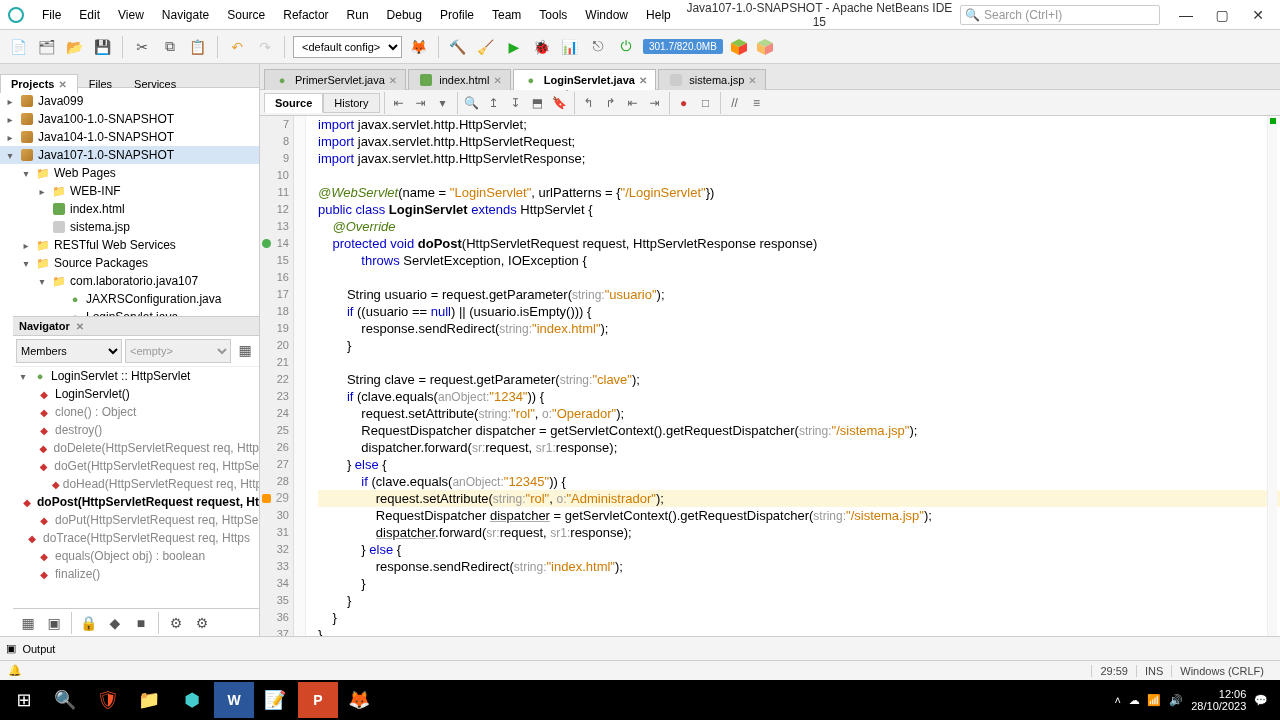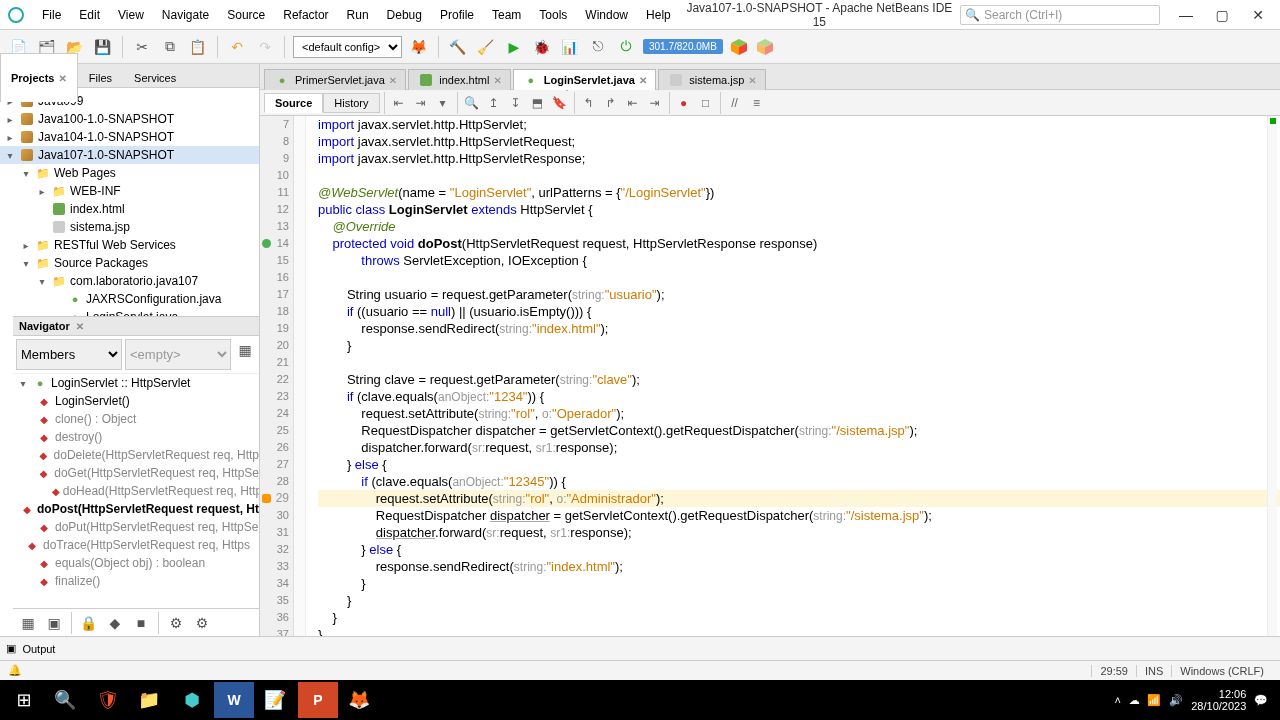--- a/index.html
+++ b/index.html
@@ -15,33 +15,33 @@
 .win-btn { width: 28px; height: 20px; display: flex; align-items: center; justify-content: center; color: #333; font-size: 14px; }
 .toolbar { height: 34px; background: #f4f4f4; border-bottom: 1px solid #d0d0d0; display: flex; align-items: center; padding: 0 8px; gap: 6px; }
 .tb-icon { width: 22px; height: 22px; display: inline-flex; align-items: center; justify-content: center; font-size: 14px; color: #555; border-radius: 2px; }
 .tb-sep { width: 1px; height: 22px; background: #ccc; margin: 0 2px; }
 .config-select { height: 22px; border: 1px solid #aaa; background: #fff; font-size: 11px; padding: 0 4px; }
 .mem-badge { background: #4a90d9; color: #fff; font-size: 10px; padding: 2px 6px; border-radius: 2px; }
 .cube { width: 20px; height: 20px; }
 .main { flex: 1; display: flex; min-height: 0; }
 .left-col { width: 260px; display: flex; flex-direction: column; border-right: 1px solid #ccc; background: #fff; }
 .panel-tabs { display: flex; background: #e8e8e8; border-bottom: 1px solid #ccc; height: 24px; align-items: flex-end; }
-.panel-tab { padding: 18px 10px; font-size: 11px; border: 1px solid transparent; border-bottom: none; cursor: pointer; position: relative; top: 15px; }
+.panel-tab { padding: 3px 10px; font-size: 11px; border: 1px solid transparent; border-bottom: none; cursor: pointer; position: relative; top: 6px; }
 .panel-tab.active { background: #fff; border-color: #ccc; font-weight: bold; }
 .panel-tab .x { margin-left: 4px; color: #888; font-size: 10px; }
 .tree { flex: 1; overflow: auto; padding: 4px 0; font-size: 12px; }
 .tree-row { display: flex; align-items: center; height: 18px; padding-left: 4px; white-space: nowrap; }
 .tree-row.selected { background: #d5e5f5; }
 .twisty { width: 12px; text-align: center; color: #666; font-size: 10px; }
 .ticon { width: 16px; height: 16px; margin: 0 3px; display: inline-flex; align-items: center; justify-content: center; font-size: 11px; }
 .navigator { border-top: 1px solid #ccc; display: flex; flex-direction: column; height: 320px; margin-left: 13px; }
 .nav-header { background: #e8e8e8; padding: 3px 6px; font-size: 11px; font-weight: bold; display: flex; align-items: center; border-bottom: 1px solid #ccc; }
 .nav-header .x { margin-left: 6px; color: #888; font-size: 10px; }
 .nav-controls { display: flex; padding: 3px; gap: 3px; border-bottom: 1px solid #eee; }
-.nav-select { height: 31px; font-size: 13px; border: 1px solid #ccc; flex: 1; }
+.nav-select { height: 24px; font-size: 11px; border: 1px solid #ccc; flex: 1; }
 .nav-tree { flex: 1; overflow: auto; }
 .nav-tree .tree-row.bold .lbl { font-weight: bold; }
 .nav-tree .gray { color: #888; }
 .nav-bottom { height: 28px; border-top: 1px solid #ccc; display: flex; align-items: center; padding: 0 4px; gap: 4px; }
 .content { flex: 1; display: flex; flex-direction: column; min-width: 0; }
 .editor-tabs { height: 26px; background: #e8e8e8; display: flex; align-items: flex-end; padding-left: 4px; border-bottom: 1px solid #ccc; }
 .editor-tab { padding: 4px 8px; font-size: 11px; background: #ddd; border: 1px solid #bbb; border-bottom: none; margin-right: 2px; display: flex; align-items: center; gap: 4px; cursor: pointer; position: relative; top: 1px; }
 .editor-tab.active { background: #fff; font-weight: bold; }
 .editor-tab .x { color: #888; font-size: 10px; }
 .editor-subtabs { height: 26px; background: #f4f4f4; border-bottom: 1px solid #ccc; display: flex; align-items: center; padding: 0 4px; gap: 2px; }

